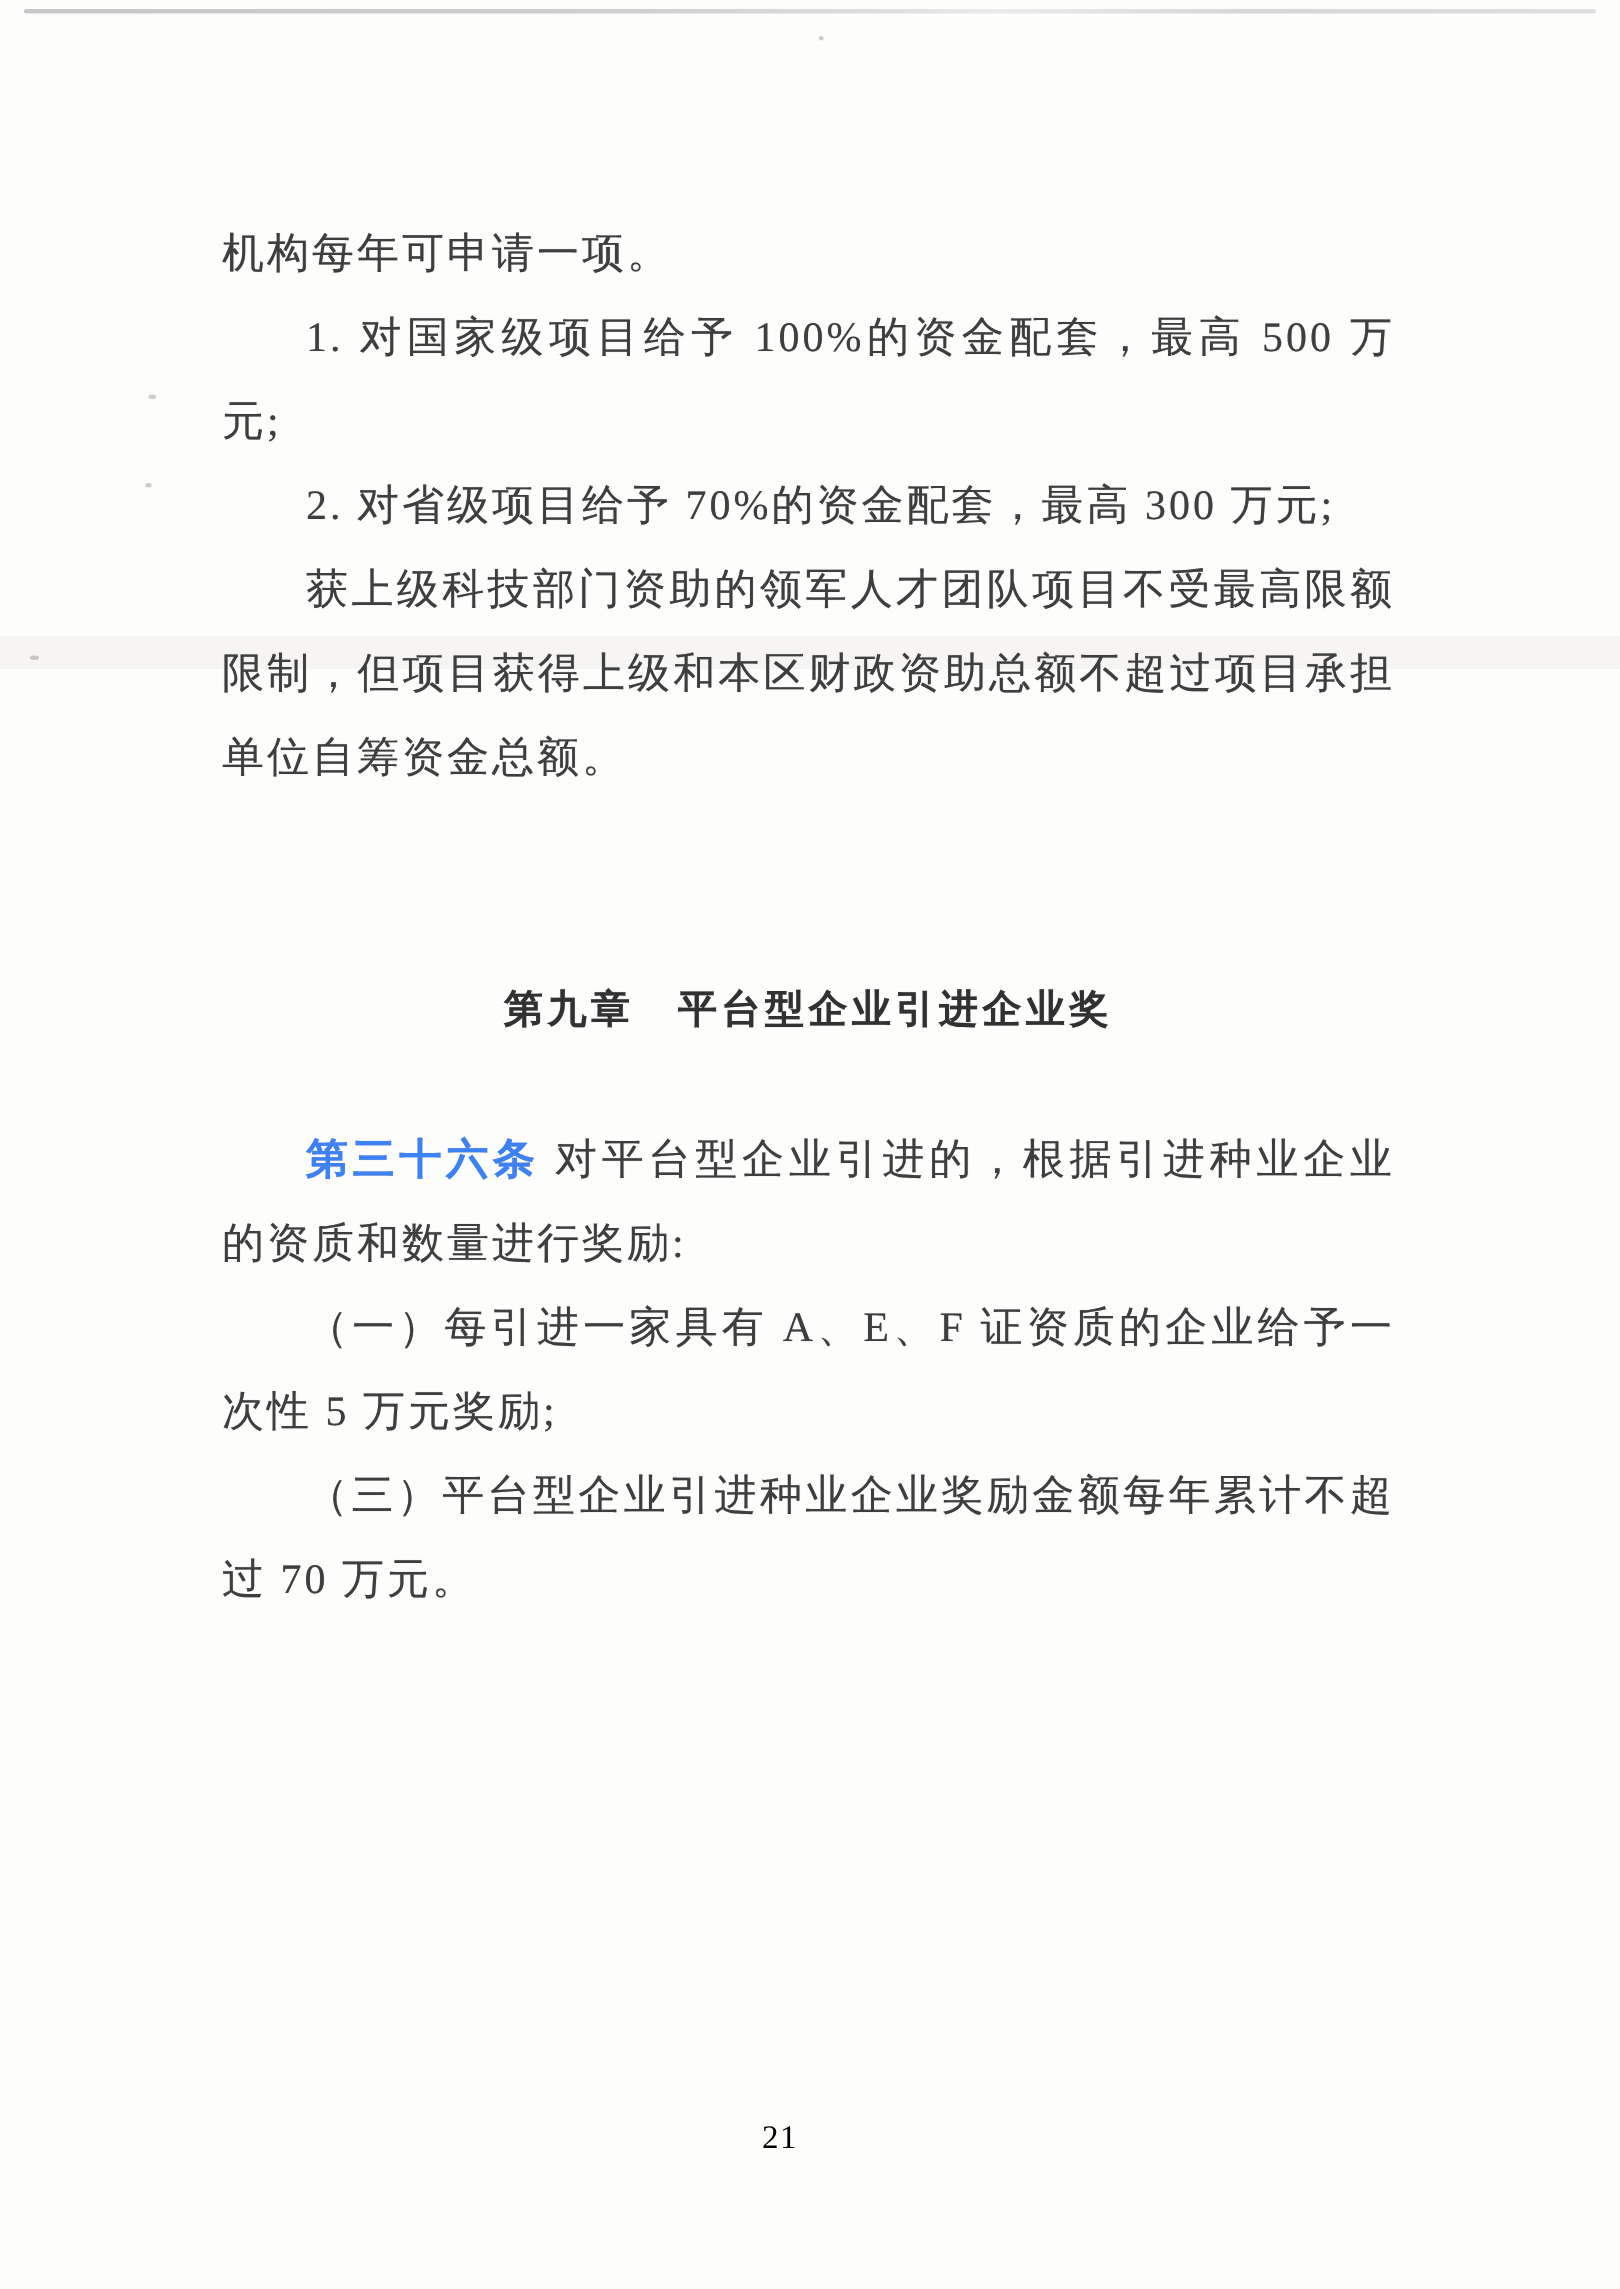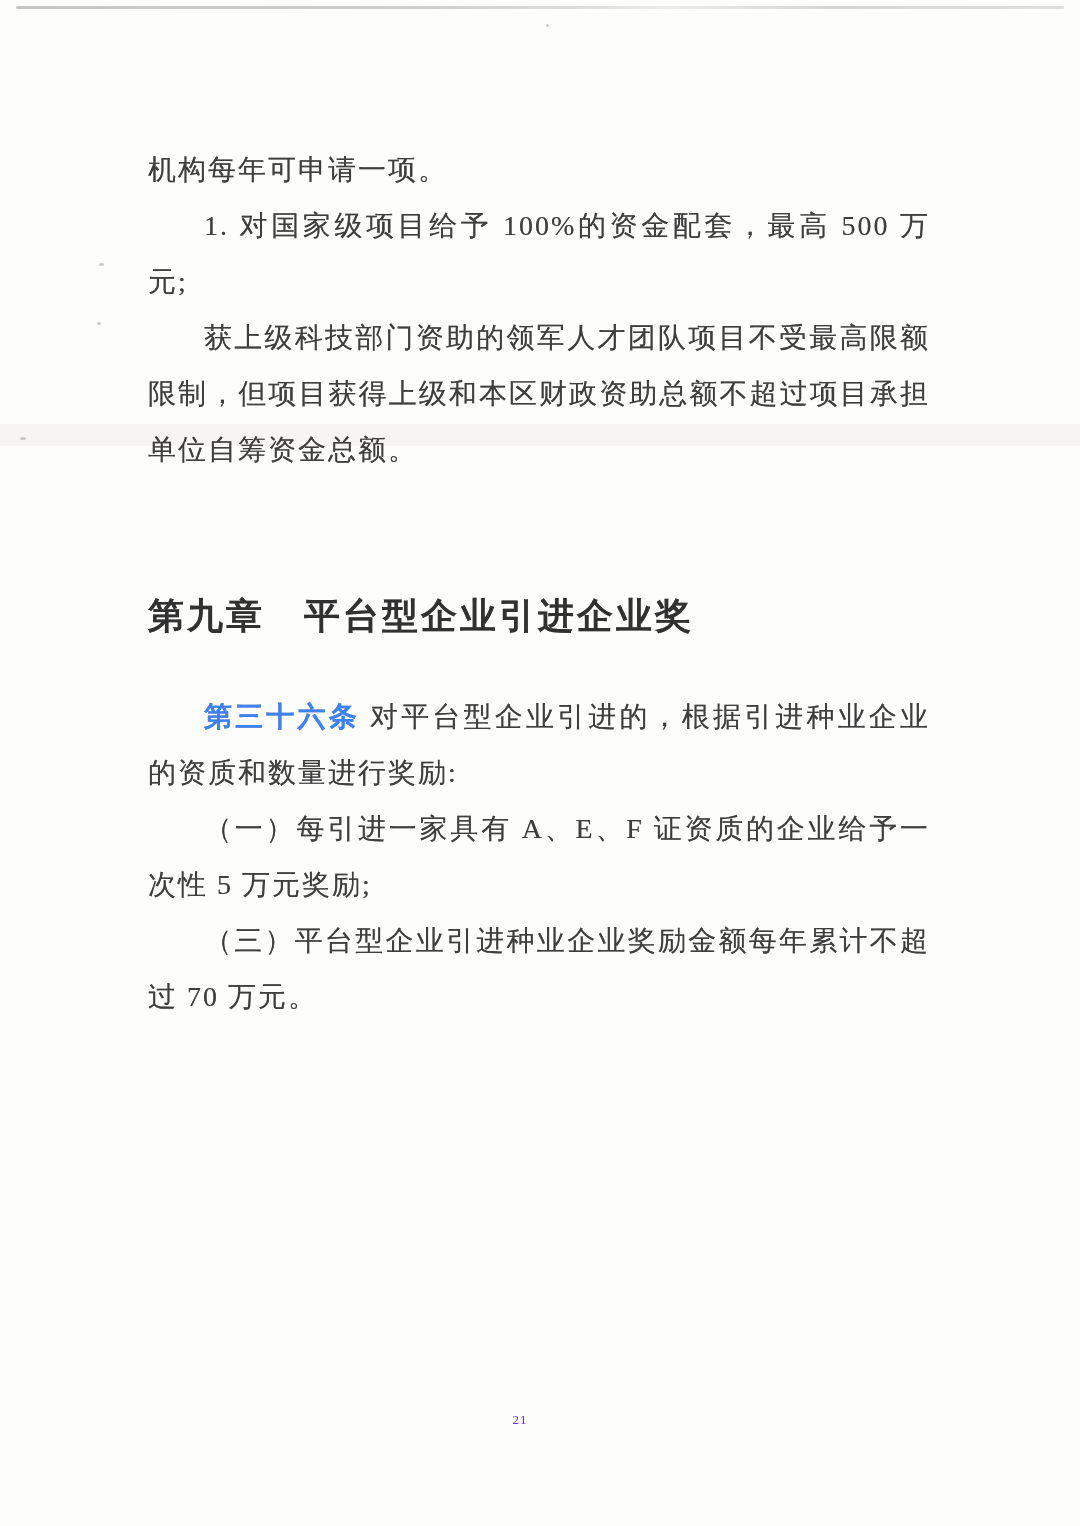--- a/index.html
+++ b/index.html
@@ -60,37 +60,38 @@
     text-shadow: 0 0 .5px rgba(62,62,62,.55);
   }
   .indent { text-indent: 2em; }
   .lead {
     font-weight: bold;
     font-family: "Liberation Sans", "DejaVu Sans", sans-serif;
     color: #3b82f6;
   }
   .chapter {
     margin: 110px 0 45px 0;
-    font-size: 36px;
+    font-size: 26px;
     line-height: 56px;
     letter-spacing: 3px;
     font-weight: bold;
     font-family: "Liberation Sans", "DejaVu Sans", sans-serif;
     color: #313131;
+    text-align: center;
     text-shadow: 0 0 .5px rgba(49,49,49,.5);
   }
   .page-number {
     position: absolute;
     top: 1412px;
     left: 0;
     width: 1040px;
     text-align: center;
-    font-size: 13px;
+    font-size: 22px;
     letter-spacing: 1px;
-    color: #6d28d9;
+    color: #000000;
   }
 </style>
 </head>
 <body>
 
 <div class="page">
 
   <div class="scan-topline"></div>
   <div class="scan-band"></div>
   <div class="scan-speck speck-a"></div>
@@ -98,20 +99,21 @@
   <div class="scan-speck speck-c"></div>
   <div class="scan-speck speck-d"></div>
 
   <main class="content">
 
     <p class="para">机构每年可申请一项。</p>
 
 
     <p class="para indent">1. 对国家级项目给予 100%的资金配套，最高 500 万元;</p>
 
+    <p class="para indent">2. 对省级项目给予 70%的资金配套，最高 300 万元;</p>
 
 
     <p class="para indent">获上级科技部门资助的领军人才团队项目不受最高限额限制，但项目获得上级和本区财政资助总额不超过项目承担单位自筹资金总额。</p>
 
     <h1 class="chapter">第九章　平台型企业引进企业奖</h1>
 
     <p class="para indent"><span class="lead">第三十六条</span><span> 对平台型企业引进的，根据引进种业企业的资质和数量进行奖励:</span></p>
 
     <p class="para indent">（一）每引进一家具有 A、E、F 证资质的企业给予一次性 5 万元奖励;</p>
 

